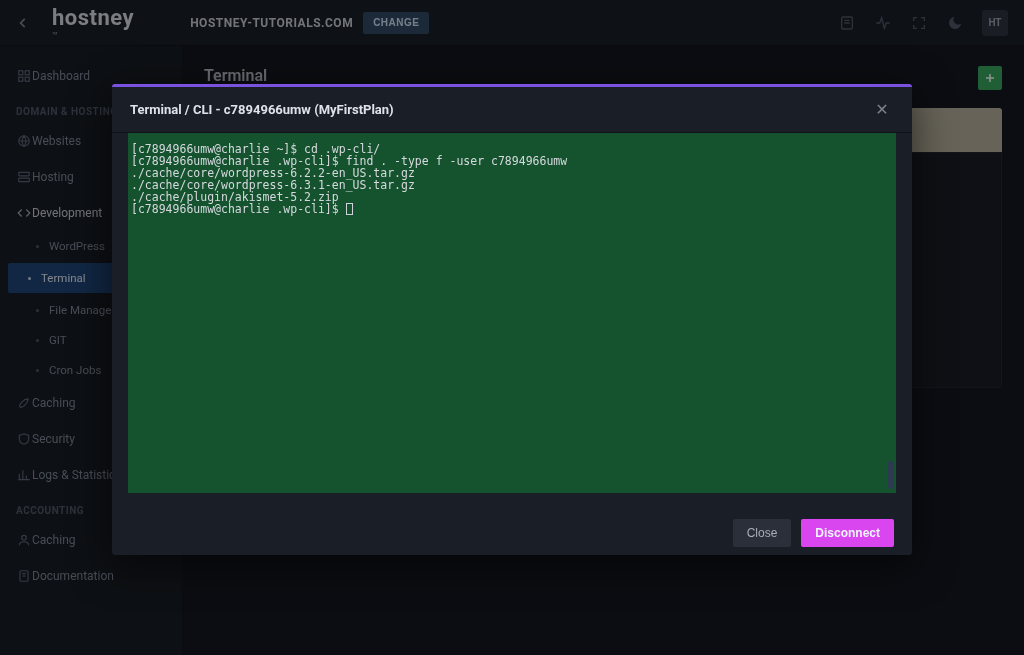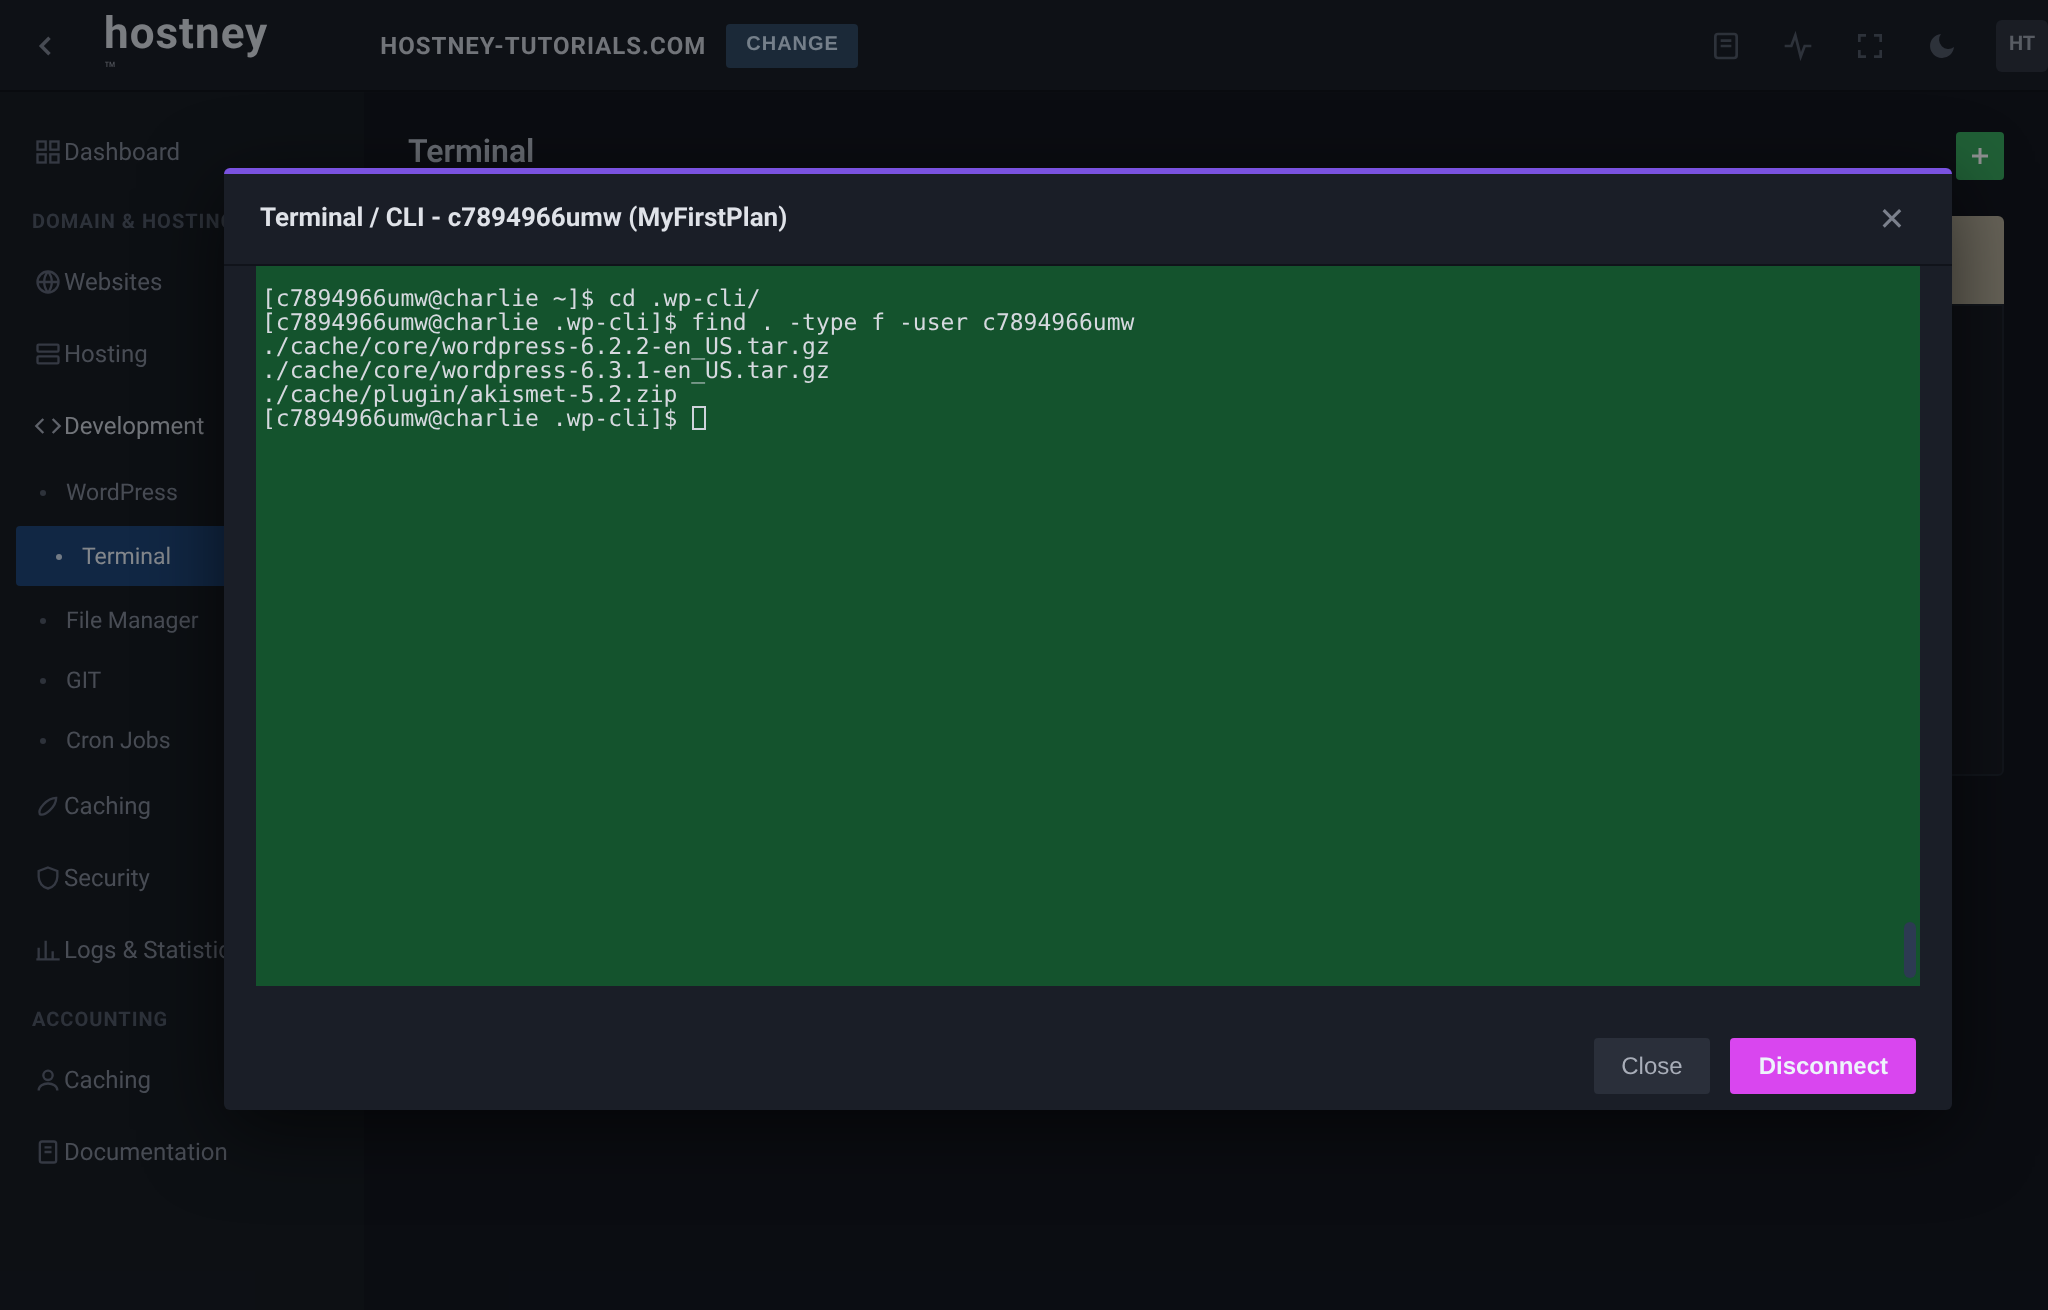--- a/index.html
+++ b/index.html
@@ -4,43 +4,43 @@
 <style>
   * { margin: 0; padding: 0; box-sizing: border-box; }
   html, body { width: 1024px; height: 655px; background:#0f1218; overflow:hidden; font-family: -apple-system, "Segoe UI", Roboto, Arial, sans-serif; color:#cfd3db; }
   
   .topbar { position:absolute; top:0; left:0; right:0; height:46px; background:#15181f; display:flex; align-items:center; border-bottom:1px solid #0c0e13; }
   .back-btn { width:46px; height:46px; display:flex; align-items:center; justify-content:center; color:#7d828e; cursor:pointer; }
   .brand { display:flex; align-items:baseline; margin-left:4px; font-weight:700; font-size:22px; letter-spacing:0.5px; color:#d9dce2;flex-direction:column; }
   .brand sup { font-size:10px; color:#8a8f99; margin-left:2px; font-weight:400; }
   .domain { margin-left:58px; font-size:12px; font-weight:700; letter-spacing:0.5px; color:#c9ccd4; }
   .change-btn { margin-left:10px; height:22px; padding:0 10px; font-size:10px; font-weight:700; letter-spacing:0.5px; color:#cfe1f2; background:#2c445d; border:none; border-radius:2px; cursor:pointer; }
-  .top-right { margin-left:auto; display:flex; align-items:center; gap:18px; }
+  .top-right { margin-left:auto; display:flex; align-items:center; gap:18px; padding-right:16px; }
   .top-icon { width:18px; height:18px; display:flex; align-items:center; justify-content:center; color:#4e5462; }
   .ubadge { width:26px; height:26px; background:#2a2f3a; color:#9ba0ab; font-size:10px; font-weight:700; display:flex; align-items:center; justify-content:center; border-radius:3px; }
   
   .sidebar { position:absolute; top:46px; left:0; bottom:0; width:182px; background:#13161d; padding-top:12px; font-size:12px; }
   .side-item { display:flex; align-items:center; height:36px; padding:0 16px; color:#7e8491; cursor:pointer; }
   .side-item.active-dev { color:#c8ccd4; }
   .side-section { padding:12px 16px 6px; font-size:10px; font-weight:700; letter-spacing:0.5px; color:#4e5462; }
-  .side-sub { display:flex; align-items:center; height:30px; padding-left:20px; gap:10px; color:#7e8491; font-size:11.5px; cursor:pointer; }
+  .side-sub { display:flex; align-items:center; height:30px; padding-left:36px; gap:10px; color:#7e8491; font-size:11.5px; cursor:pointer; }
   .side-sub::before { content:""; width:3px; height:3px; border-radius:50%; background:#4e5462; }
   .side-sub.active { background:#1a4173; color:#e9eef6; border-radius:2px; margin:2px 8px; padding-left:20px; }
   .side-sub.active::before { background:#cdd9ea; }
   .sicon { width:16px; height:16px; display:flex; align-items:center; justify-content:center; color:#5b6171; }
   .side-item.active-dev .sicon { color:#a7acb8; }
   
   .main { position:absolute; top:46px; left:182px; right:0; bottom:0; background:#0f1218; padding:20px 22px; }
   .page-title { font-size:16px; font-weight:600; color:#b9bec8; }
   .add-btn { position:absolute; top:66px; right:22px; width:24px; height:24px; background:#35a75a; border-radius:2px; display:flex; align-items:center; justify-content:center; color:#fff; cursor:pointer; }
   .banner { position:absolute; top:108px; left:204px; right:22px; height:44px; background:#b7ae97; border-radius:3px 3px 0 0; }
   .panel { position:absolute; top:152px; left:204px; right:22px; height:236px; background:#14171e; border:1px solid #1d212b; border-radius:0 0 3px 3px; }
   
   .overlay { position:absolute; inset:0; background:rgba(6,8,12,0.45); }
-  .modal { position:absolute; top:84px; left:112px; width:864px; background:#1a1e27; border-radius:3px; box-shadow:0 10px 40px rgba(0,0,0,0.6); border-top:3px solid #7a52e0; }
+  .modal { position:absolute; top:84px; left:112px; width:800px; background:#1a1e27; border-radius:3px; box-shadow:0 10px 40px rgba(0,0,0,0.6); border-top:3px solid #7a52e0; }
   .modal-head { height:46px; display:flex; align-items:center; padding:0 18px; border-bottom:1px solid #10131a; }
   .modal-title { font-size:13px; font-weight:700; color:#dfe2e8; }
   .modal-close { margin-left:auto; width:24px; height:24px; display:flex; align-items:center; justify-content:center; color:#7b808c; cursor:pointer; font-size:16px; }
   .terminal { margin:0 16px 14px; background:#14532d; height:360px; position:relative; font-family: "Menlo","Consolas",monospace; font-size:11.5px; line-height:1.05; color:#d6d9df; padding:10px 3px; overflow:hidden; white-space:pre; }
   .terminal .scrollbar { position:absolute; right:2px; bottom:4px; width:6px; height:28px; background:#2d3a52; border-radius:3px; }
   .cursor { display:inline-block; width:7px; height:12px; border:1px solid #cfd3db; vertical-align:-2px; }
   .modal-foot { display:flex; justify-content:flex-end; gap:10px; padding:12px 18px 8px; }
   .btn { height:28px; padding:0 14px; font-size:12px; border:none; border-radius:2px; cursor:pointer; }
   .btn-close { background:#2a2f3a; color:#a8adb8; }
   .btn-disc { background:#d946ef; color:#eef4fb; font-weight:600; }

